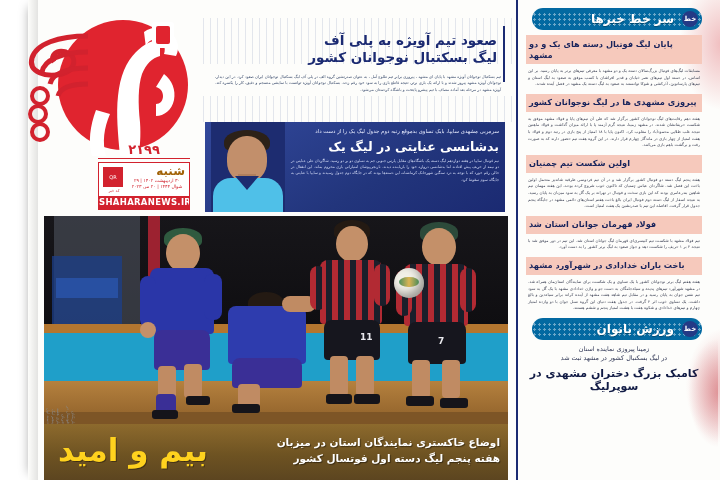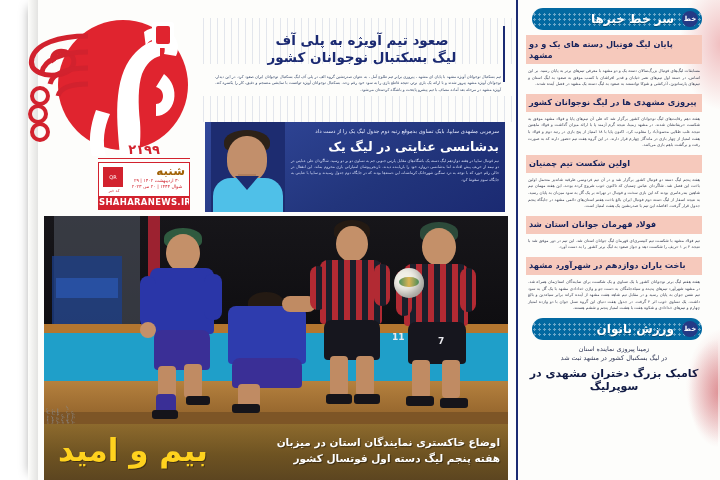--- a/index.html
+++ b/index.html
@@ -158,21 +158,21 @@
   
   .storyA {
     position: absolute;
     left: 205px; top: 24px;
     width: 300px; height: 94px;
   }
   .storyA .hl {
     position: absolute;
     right: 8px; top: 8px;
     width: 270px;
-    text-align: center;
+    text-align: right;
     direction: rtl;
     color: #1b2a72;
     font-size: 13.5px;
     font-weight: bold;
     line-height: 17px;
   }
   .storyA .body {
     position: absolute;
     right: 4px; top: 50px;
     width: 286px;
@@ -561,21 +561,21 @@
       <div class="pl-shoe" style="left:10px; top:112px; width:28px; height:9px;"></div>
     </div>
 
     <div class="player" style="left:268px; top:4px; width:86px; height:196px;">
       <div class="pl-hair" style="left:22px; top:0px; width:36px; height:20px;"></div>
       <div class="pl-head" style="left:24px; top:6px; width:32px; height:36px;"></div>
       <div class="pl-body stripe" style="left:8px; top:40px; width:62px; height:64px;"></div>
       <div class="pl-body stripe" style="left:-2px; top:46px; width:16px; height:44px; border-radius:8px;"></div>
       <div class="pl-body stripe" style="left:62px; top:44px; width:16px; height:42px; border-radius:8px;"></div>
       <div class="pl-body" style="left:12px; top:100px; width:56px; height:40px; background:#16161e;"></div>
-      <div class="jersey-num" style="left:48px; top:112px;margin-left:32px;">11</div>
+      <div class="jersey-num" style="left:48px; top:112px;">11</div>
       <div class="pl-leg" style="left:18px; top:136px; width:18px; height:40px; background:#c08b63;"></div>
       <div class="pl-leg" style="left:44px; top:136px; width:18px; height:40px; background:#c08b63;"></div>
       <div class="pl-shoe" style="left:14px; top:174px; width:26px; height:10px;"></div>
       <div class="pl-shoe" style="left:42px; top:174px; width:26px; height:10px;"></div>
     </div>
 
     <div class="player" style="left:352px; top:6px; width:92px; height:194px;">
       <div class="pl-hair" style="left:24px; top:0px; width:38px; height:20px; background:#2c4a3a;"></div>
       <div class="pl-head" style="left:26px; top:6px; width:34px; height:38px;"></div>
       <div class="pl-body stripe" style="left:8px; top:42px; width:64px; height:62px;"></div>
@@ -626,21 +626,21 @@
       <div class="nhl">اولین شکست تیم چمنیان</div>
       <div class="nbody">هفته پنجم لیگ دسته دو فوتبال کشور برگزار شد و در آن تیم فردوسی طرقبه شاندیز متحمل اولین باخت این فصل شد. شاگردان عباس چمنیان که تاکنون خوب شروع کرده بودند، این هفته مهمان تیم شاهین بندرعامری بودند که این بازی سخت و فوتبال در تهرانه بر یک گل به سود میزبان به پایان رسید. به نتیجه اسفار از لیگ دسته دوم فوتبال ایران بالغ باخت هفتم استان‌های دائمی مشهد در جایگاه پنجم جدول قرار گرفت. افاصله این تیم با صدرنشین یک هفت امتیاز است.</div>
     </div>
 
     <div class="news">
       <div class="nhl">فولاد قهرمان جوانان استان شد</div>
       <div class="nbody">تیم فولاد مشهد با شکست تیم کبیسری‌ای قهرمان لیگ جوانان استان شد. این تیم در دور موفق شد با نتیجه ۲ بر ۱ حریف را شکست دهد و جواز صعود به لیگ برتر کشور را به دست آورد.</div>
     </div>
 
     <div class="news">
-      <div class="nhl">باخت یاران دوازدهم در شهرآورد مشهد</div>
+      <div class="nhl">باخت یاران خدادادی در شهرآورد مشهد</div>
       <div class="nbody">هفته هفتم لیگ برتر نوجوانان کشور با یک تساوی و یک شکست برای نمایندگان استان‌مان همراه شد. در مشهد شهرآورد تیم‌های پدیده و سیاه‌جامگان به دست جو و واژن خدادادی مشهد با یک گل به سود تیم نفس جوان به پایان رسید و در مقابل تیم شاهد هفت مشهد از آینده کرانه برابر سیاه‌دین و بالغ داشت. یک تساوی خوب اثر ۲ گرفت. در جدول هفت دنیای این گروه نسل جوان با دو وازده امتیاز چهارم و تیم‌های خدادادی و شکوه هفت با هشت امتیاز پنجم و ششم هستند.</div>
     </div>
 
     <div class="sec-badge" style="margin-top:6px;">
       <div class="perf"></div>
       <div class="txt">ورزش بانوان</div>
       <div class="dot">خط</div>
     </div>
 
     <div class="womens">

